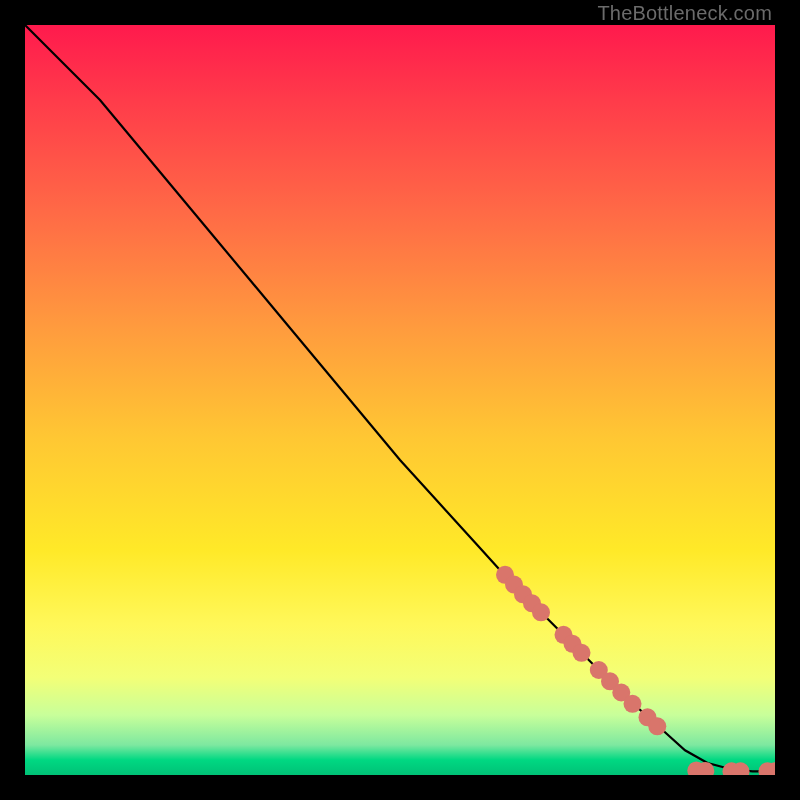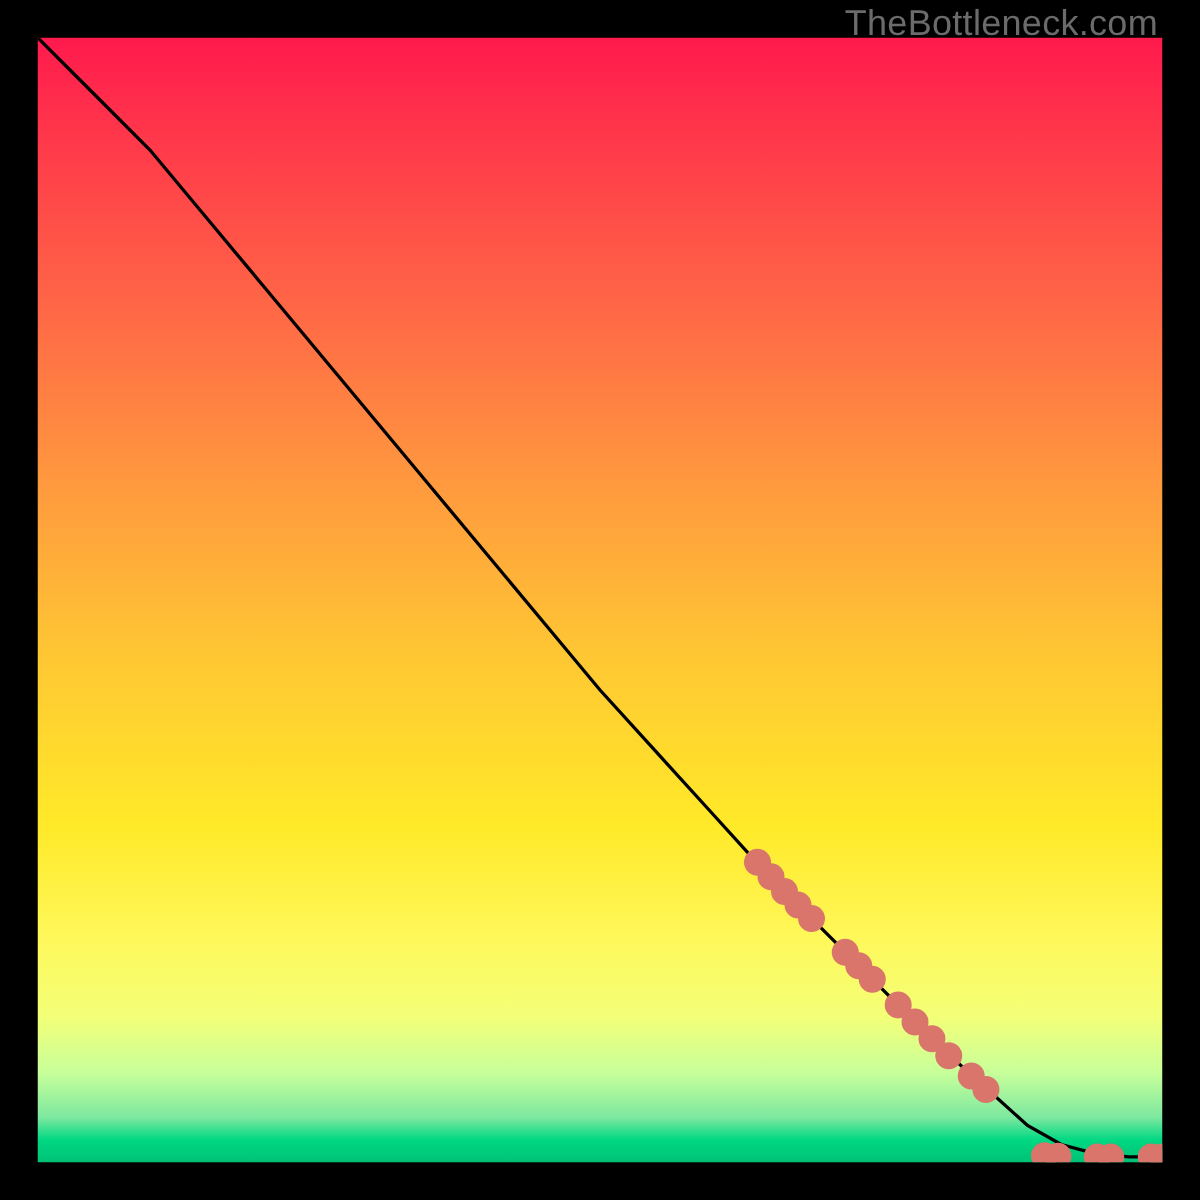--- a/index.html
+++ b/index.html
@@ -48,21 +48,21 @@
   }
   svg.curve {
     position: absolute;
     inset: 0;
   }
   .watermark {
     position: absolute;
     top: 2px;
     right: 28px;
     color: #6b6b6b;
-    font-size: 24px;
+    font-size: 20px;
     letter-spacing: 0.2px;
     font-weight: 500;
   }
 </style>
 </head>
 <body>
 
 <div class="frame">
   <div class="watermark">TheBottleneck.com</div>
 

